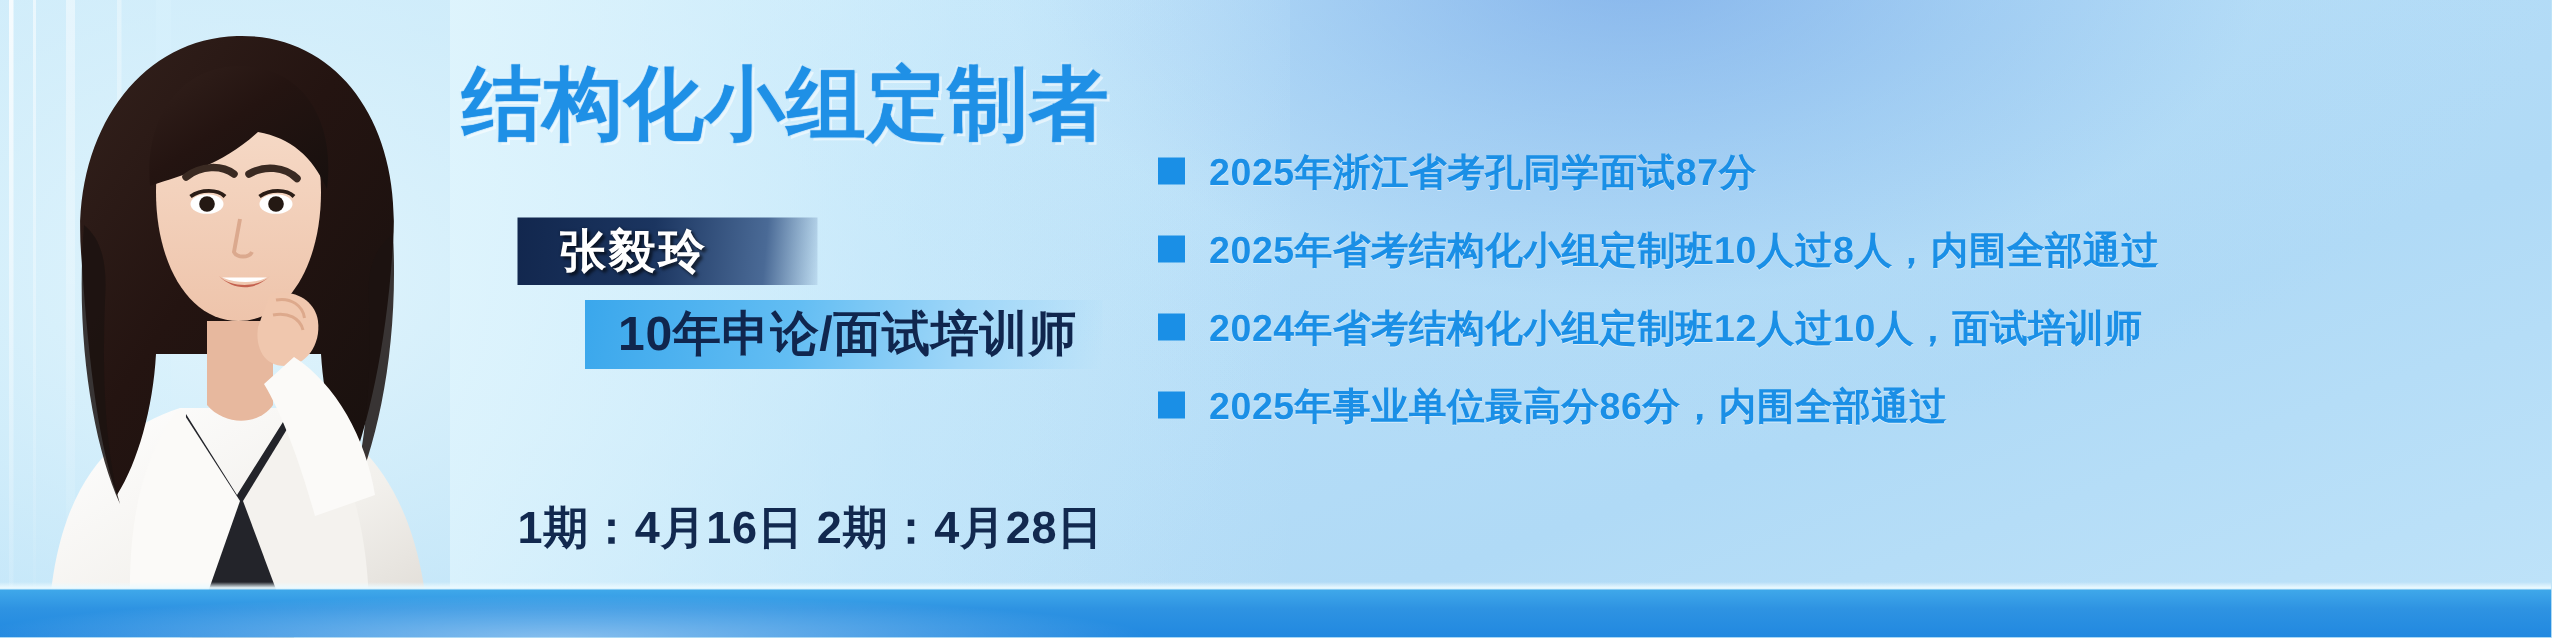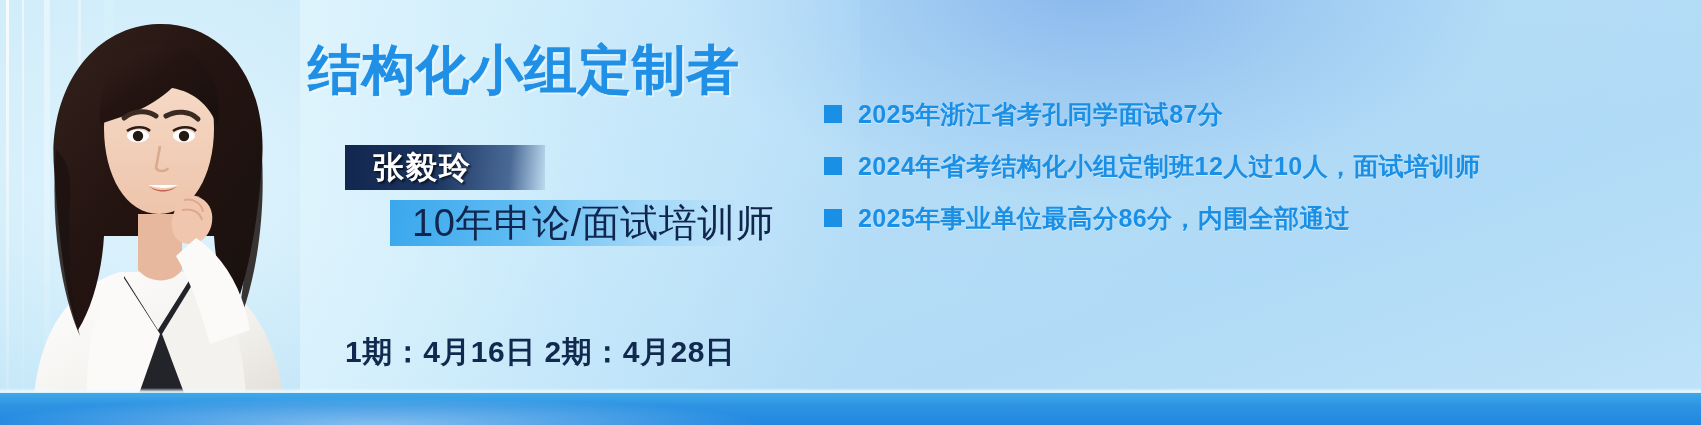--- a/index.html
+++ b/index.html
@@ -85,32 +85,32 @@
   }
 
   #role-badge {
     position:absolute; left:90px; top:200px;
     width:345px; height:46px;
     background:linear-gradient(100deg,#3aa7ec 0%, #62bdf3 40%, #9ed6f8 72%, rgba(190,228,250,0.15) 100%);
     display:flex; align-items:center;
   }
   #role-text {
     margin-left:22px;
-    font-size:38px; font-weight:normal; color:#10264e;
+    font-size:32px; font-weight:bold; color:#10264e;
     letter-spacing:0.5px; white-space:nowrap;
   }
 
   #dates-line {
     position:absolute; left:45px; top:288px;
     font-size:30px; font-weight:bold; color:#12294f;
     letter-spacing:0.5px; white-space:nowrap;margin-top:44px;
   }
 
   
-  #bullets { position:absolute; left:824px; top:88px; width:870px; }
+  #bullets { position:absolute; left:772px; top:88px; width:870px; }
   .bullet-row {
     display:flex; align-items:center;
     height:52px;
   }
   .bullet-marker {
     width:18px; height:18px; flex:0 0 18px;
     background:#1a8fe6;
     margin-right:16px;
   }
   .bullet-text {
@@ -206,20 +206,24 @@
     <div id="dates-line">1期：4月16日  2期：4月28日</div>
   </div>
 
   <div id="bullets">
     <div class="bullet-row">
       <span class="bullet-marker"></span>
       <span class="bullet-text">2025年浙江省考孔同学面试87分</span>
     </div>
     <div class="bullet-row">
       <span class="bullet-marker"></span>
+      <span class="bullet-text">2025年省考结构化小组定制班10人过8人，内围全部通过</span>
+    </div>
+    <div class="bullet-row">
+      <span class="bullet-marker"></span>
       <span class="bullet-text">2024年省考结构化小组定制班12人过10人，面试培训师</span>
     </div>
     <div class="bullet-row">
       <span class="bullet-marker"></span>
       <span class="bullet-text">2025年事业单位最高分86分，内围全部通过</span>
     </div>
   </div>
 
   <div id="bottom-strip-sheen"></div>
   <div id="bottom-strip">

